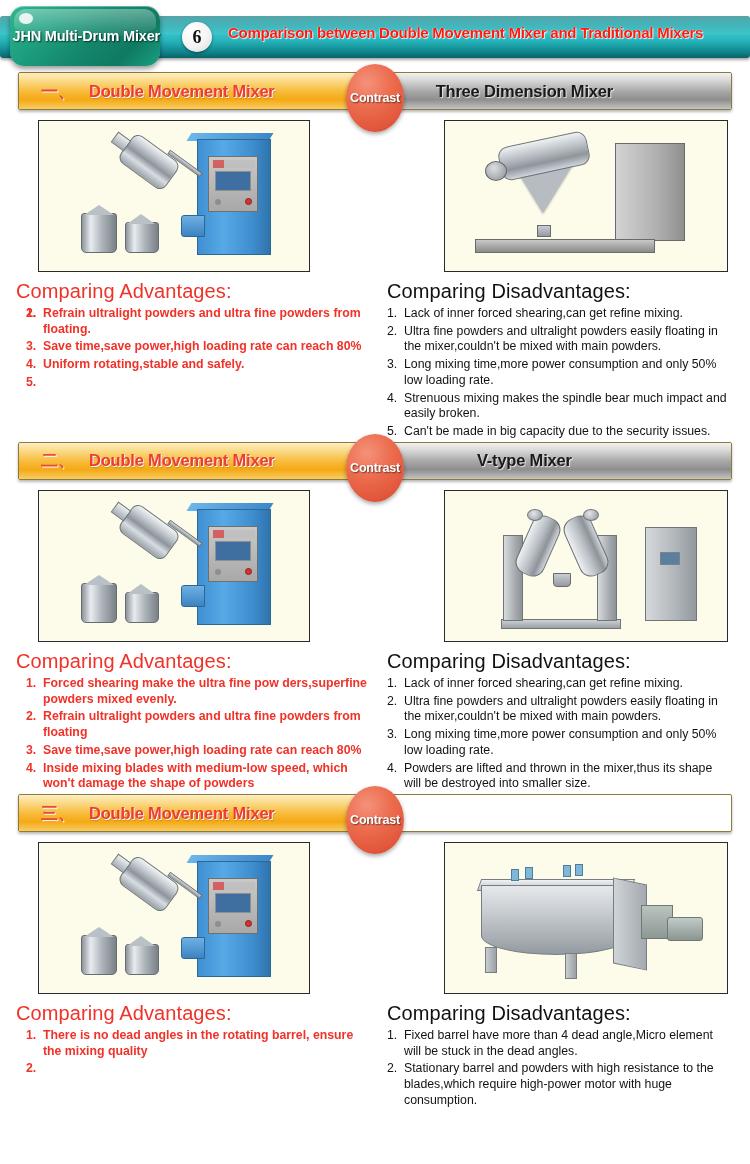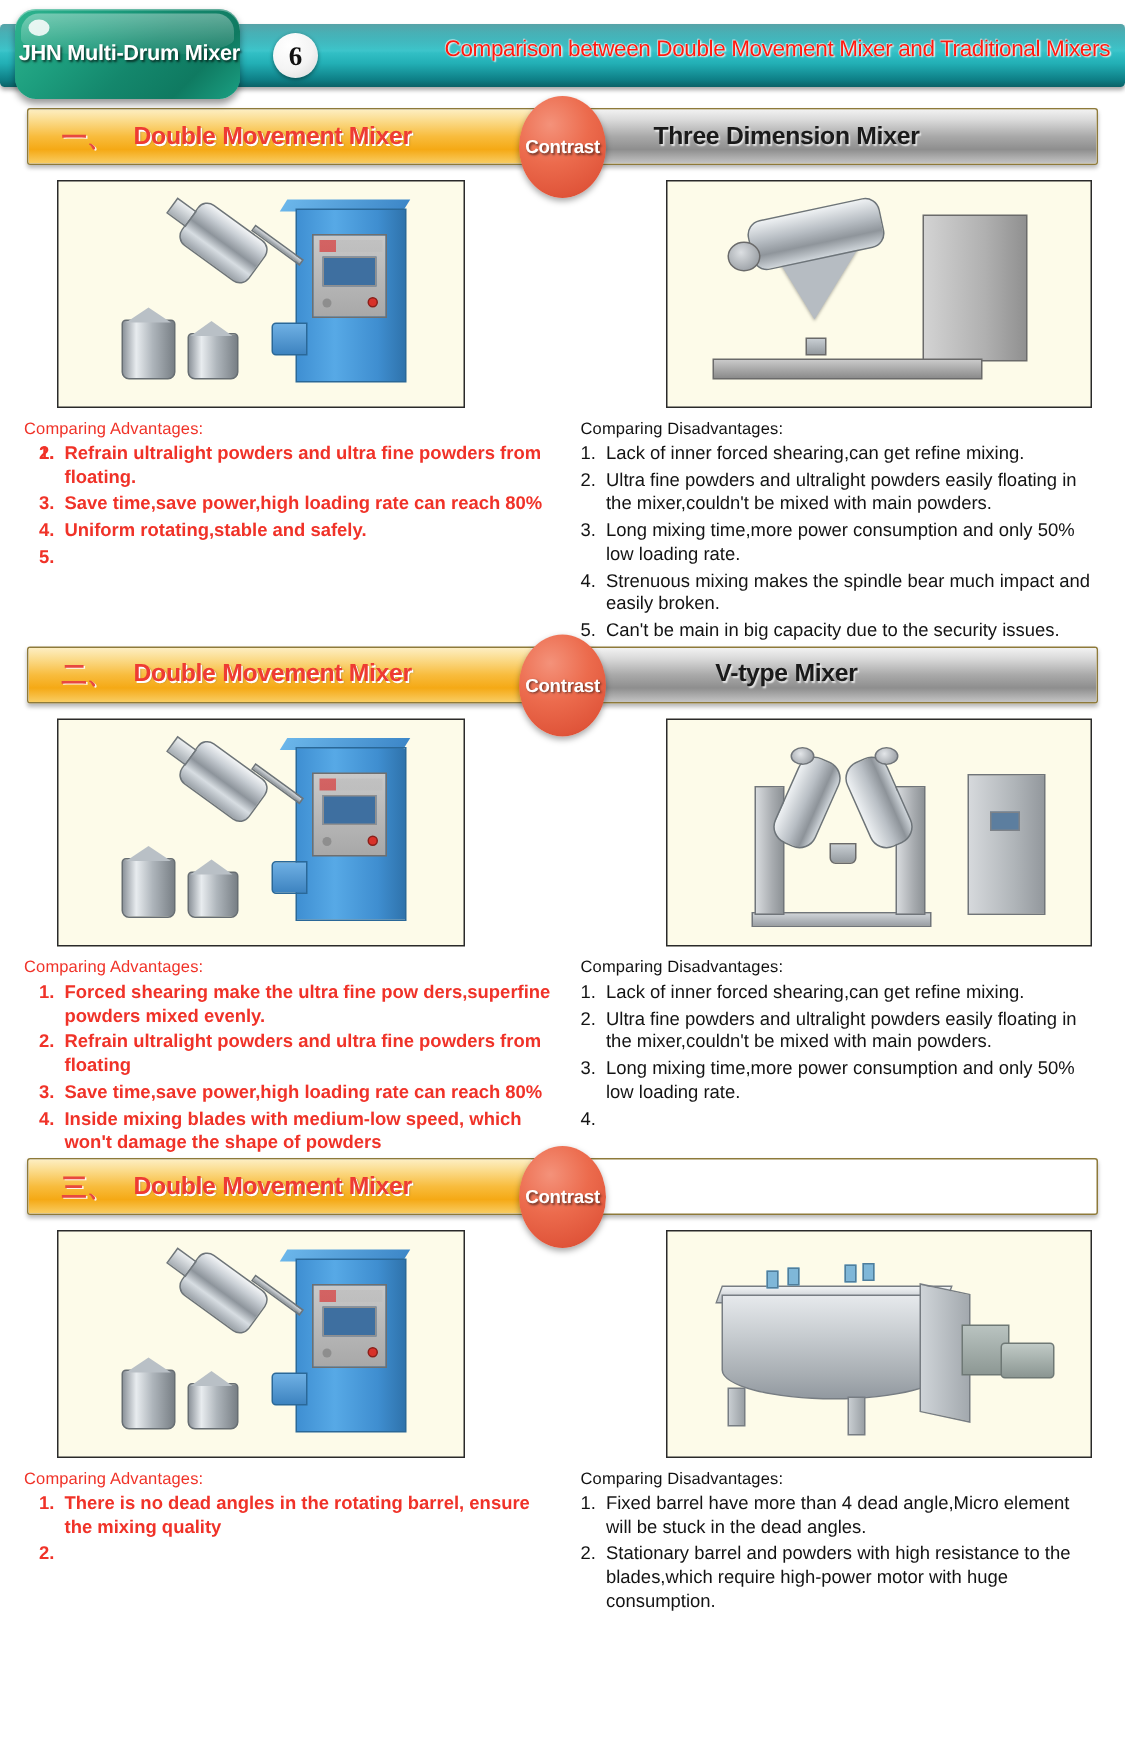--- a/index.html
+++ b/index.html
@@ -82,24 +82,24 @@
     box-shadow: 0 1px 3px rgba(0,0,0,0.45);
     display: flex; align-items: center; justify-content: center;
     color: #111; font-size: 18px; font-weight: bold;
     font-family: "Liberation Serif", serif;
     z-index: 5;
   }
   .topbar-title {
     position: absolute;
     left: 228px; top: 24px;
     width: 512px;
-    text-align: right;
+    text-align: left;
     color: #ff1a10;
     font-size: 15px;
-    font-weight: normal;
+    font-weight: bold;
     letter-spacing: -0.25px;
     white-space: nowrap;
     text-shadow: 0 0 1px #fff, 1px 1px 1px rgba(255,255,255,0.85), -0.5px -0.5px 0 rgba(255,255,255,0.5);
     z-index: 6;
   }
 
   
   .section { position: relative; width: 750px; }
 
   .sec-head-wrap {
@@ -457,21 +457,21 @@
 
   
   .cols {
     display: flex;
     padding: 8px 12px 0 16px;
   }
   .col { width: 50%; padding-right: 6px; }
   .col.right { padding-left: 10px; }
 
   .col-title {
-    font-size: 11px;
+    font-size: 20px;
     margin-bottom: 3px;
     letter-spacing: 0.1px;
   }
   .col-title.adv { color: #f03228; }
   .col-title.dis { color: #111111; }
 
   ol.pts {
     list-style: none;
     margin: 0; padding: 0;
   }
@@ -566,21 +566,21 @@
           <li><span class="n">5.</span></li>
         </ol>
     </div>
     <div class="col right">
       <div class="col-title dis">Comparing Disadvantages:</div>
       <ol class="pts">
           <li><span class="n">1.</span><span>Lack of inner forced shearing,can get refine mixing.</span></li>
           <li><span class="n">2.</span><span>Ultra fine powders and ultralight powders easily floating in the mixer,couldn't be mixed with main powders.</span></li>
           <li><span class="n">3.</span><span>Long mixing time,more power consumption and only 50% low loading rate.</span></li>
           <li><span class="n">4.</span><span>Strenuous mixing makes the spindle bear much impact and easily broken.</span></li>
-          <li><span class="n">5.</span><span>Can't be main in big capacity due to the security issues.</span></li>
+          <li><span class="n">5.</span><span>Can't be made in big capacity due to the security issues.</span></li>
         </ol>
     </div>
   </div>
 </div>
 
 <div class="section">
 
   <div class="sec-head-wrap">
     <div class="sec-head">
       <div class="sec-head-left">
@@ -643,21 +643,21 @@
           <li><span class="n">3.</span><span>Save time,save power,high loading rate can reach 80%</span></li>
           <li><span class="n">4.</span><span>Inside mixing blades with medium-low speed,  which won't damage the shape of powders</span></li>
         </ol>
     </div>
     <div class="col right">
       <div class="col-title dis">Comparing Disadvantages:</div>
       <ol class="pts">
           <li><span class="n">1.</span><span>Lack of inner forced shearing,can get refine mixing.</span></li>
           <li><span class="n">2.</span><span>Ultra fine powders and ultralight powders easily floating in the mixer,couldn't be mixed with main powders.</span></li>
           <li><span class="n">3.</span><span>Long mixing time,more power consumption and only 50% low loading rate.</span></li>
-          <li><span class="n">4.</span></li>
+          <li><span class="n">4.</span><span>Powders are lifted and thrown in the mixer,thus its shape will be destroyed into smaller size.</span></li>
         </ol>
     </div>
   </div>
 </div>
 
 <div class="section">
 
   <div class="sec-head-wrap">
     <div class="sec-head">
       <div class="sec-head-left">

